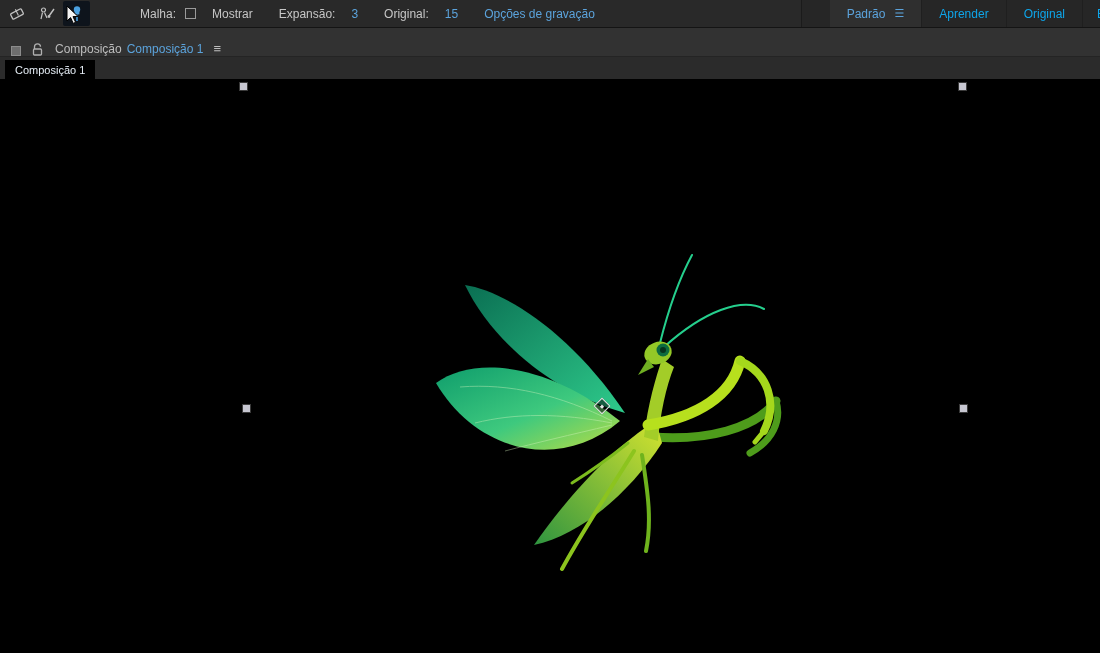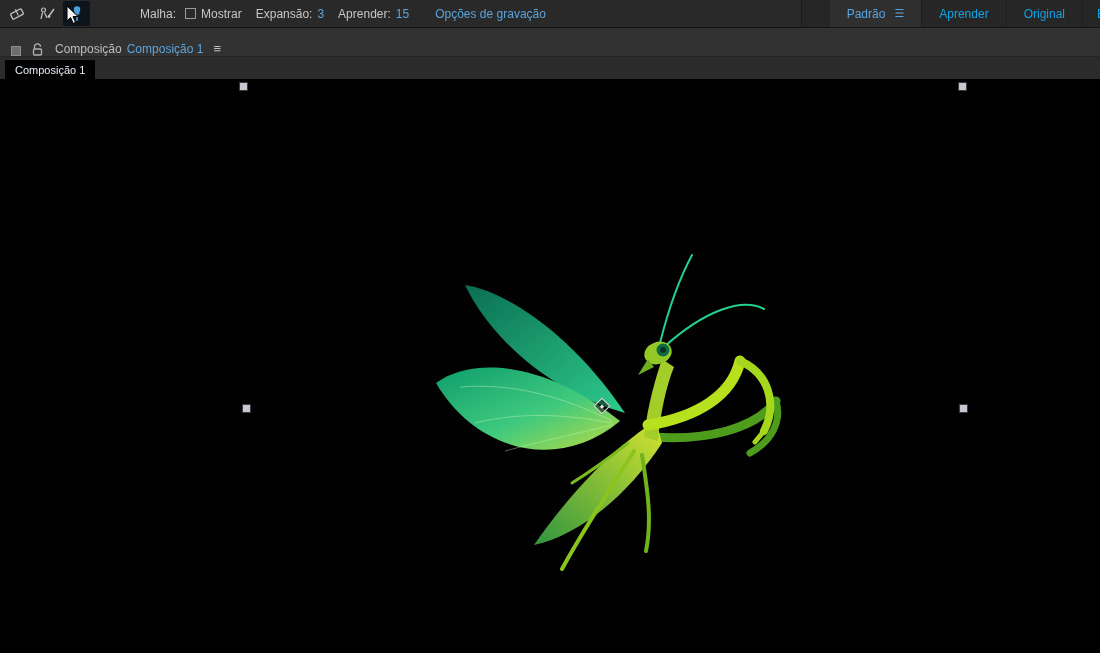--- a/index.html
+++ b/index.html
@@ -7,24 +7,24 @@
               font-family:"Liberation Sans", sans-serif; }
   .app { position:relative; width:1100px; height:466px; background:#000; }
 
   
   .toolbar { position:absolute; top:0; left:0; width:1100px; height:28px;
              background:#292929; border-bottom:1px solid #141414;
              display:flex; align-items:center; font-size:12px; color:#c6c6c6; }
   .tool { width:27px; height:25px; margin-left:3px; border-radius:2px;
           display:flex; align-items:center; justify-content:center; }
   .tool.selected { background:#0e141c; }
-  .tb-label { margin-left:14px; white-space:nowrap; }
+  .tb-label { margin-left:26px; white-space:nowrap; }
   .tb-label.first { margin-left:50px; }
   .blue { color:#5ba3dc; }
-  .tb-value { margin-left:5px; }
+  .tb-value { margin-left:16px; }
   .checkbox { width:11px; height:11px; border:1px solid #9a9a9a; background:transparent;
               display:inline-block; margin-left:9px; }
   .ws-area { margin-left:auto; display:flex; align-items:stretch; height:100%;
              background:#262626; border-left:1px solid #1b1b1b; overflow:hidden;padding-left:28px; }
   .ws-tab { display:flex; align-items:center; padding:0 17px; white-space:nowrap;
             color:#0ea5e9; border-left:1px solid #1f1f1f; }
   .ws-tab:first-child { border-left:none; }
   .ws-tab.active { color:#5ba3dc; background:#2f2f2f; }
   .ws-menu-glyph { margin-left:9px; font-size:11px; color:#5ba3dc; }
   .ws-tab.partial { padding:0 0 0 14px; width:18px; }
@@ -92,21 +92,21 @@
       </svg>
     </div>
 
     <span class="tb-label first">Malha:</span>
     <span class="checkbox"></span>
     <span class="tb-value">Mostrar</span>
 
     <span class="tb-label">Expansão:</span>
     <span class="tb-value blue">3</span>
 
-    <span class="tb-label">Aprender:</span>
+    <span class="tb-label">Original:</span>
     <span class="tb-value blue">15</span>
 
     <span class="tb-label blue" style="margin-left:26px;">Opções de gravação</span>
 
     <div class="ws-area">
       <div class="ws-tab active">
         <span>Padrão</span>
         <span class="ws-menu-glyph">☰</span>
       </div>
       <div class="ws-tab">

